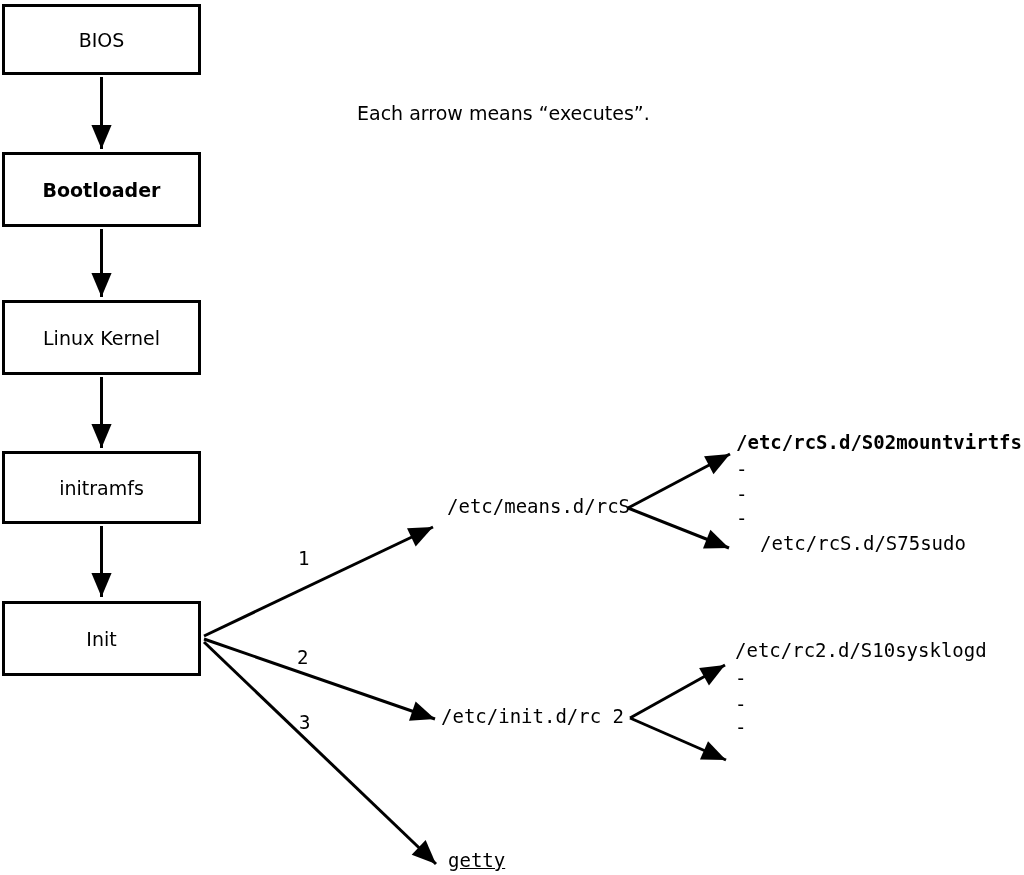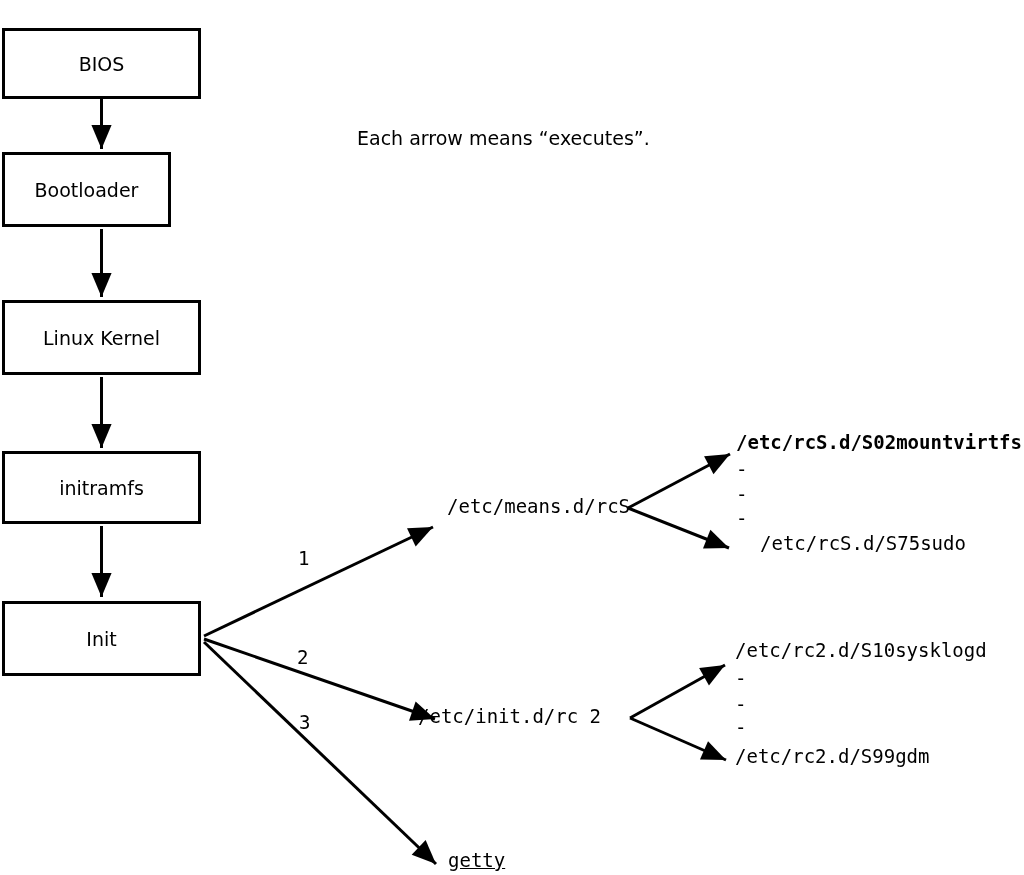--- a/index.html
+++ b/index.html
@@ -12,40 +12,40 @@
   }
   .stage { position: absolute; left: 0; top: 0; width: 1024px; height: 875px; }
   svg.wires { position: absolute; left: 0; top: 0; width: 1024px; height: 875px; }
   .node {
     position: absolute;
     border: 3px solid #000000;
     background: #ffffff;
     display: flex; align-items: center; justify-content: center;
     font-size: 19px; color: #000000;
   }
-  .node-bios       { left: 2px;  top: 4px;   width: 199px; height: 71px; margin-top: 24px; }
-  .node-bootloader { left: 2px;  top: 152px; width: 169px; height: 75px; }
+  .node-bios       { left: 2px;  top: 4px;   width: 199px; height: 71px; }
+  .node-bootloader { left: 2px;  top: 152px; width: 199px; height: 75px; font-weight: bold; }
   .node-kernel     { left: 2px;  top: 300px; width: 199px; height: 75px; }
   .node-initramfs  { left: 2px;  top: 451px; width: 199px; height: 73px; }
   .node-init       { left: 2px;  top: 601px; width: 199px; height: 75px; }
   .note {
     position: absolute; left: 357px; top: 102px;
-    font-size: 19px; color: #000000; white-space: pre; margin-top: 25px;
+    font-size: 19px; color: #000000; white-space: pre;
   }
   .mono {
     position: absolute;
     font-family: "DejaVu Sans Mono", monospace;
     font-size: 19px; line-height: 19px;
     color: #000000; white-space: pre;
   }
   .lbl-1 { left: 298px; top: 549px; }
   .lbl-2 { left: 297px; top: 648px; }
   .lbl-3 { left: 299px; top: 713px; }
   .tgt-rcs   { left: 447px; top: 497px; }
-  .tgt-rc2   { left: 418px; top: 707px; }
+  .tgt-rc2   { left: 441px; top: 707px; }
   .tgt-getty { left: 448px; top: 851px; text-decoration: underline; }
   .s02   { left: 736px; top: 433px; font-weight: bold; }
   .d1a   { left: 736px; top: 460px; }
   .d1b   { left: 736px; top: 485px; }
   .d1c   { left: 736px; top: 509px; }
   .s75   { left: 760px; top: 534px; }
   .s10   { left: 735px; top: 641px; }
   .d2a   { left: 735px; top: 669px; }
   .d2b   { left: 735px; top: 695px; }
   .d2c   { left: 735px; top: 718px; }
@@ -106,15 +106,14 @@
   <div class="mono s02">/etc/rcS.d/S02mountvirtfs</div>
   <div class="mono d1a">-</div>
   <div class="mono d1b">-</div>
   <div class="mono d1c">-</div>
   <div class="mono s75">/etc/rcS.d/S75sudo</div>
 
   <div class="mono s10">/etc/rc2.d/S10sysklogd</div>
   <div class="mono d2a">-</div>
   <div class="mono d2b">-</div>
   <div class="mono d2c">-</div>
-  <div class="mono s99">/etc/rc2.d/S99gdm</div>
 
 </div>
 
 </body></html>

